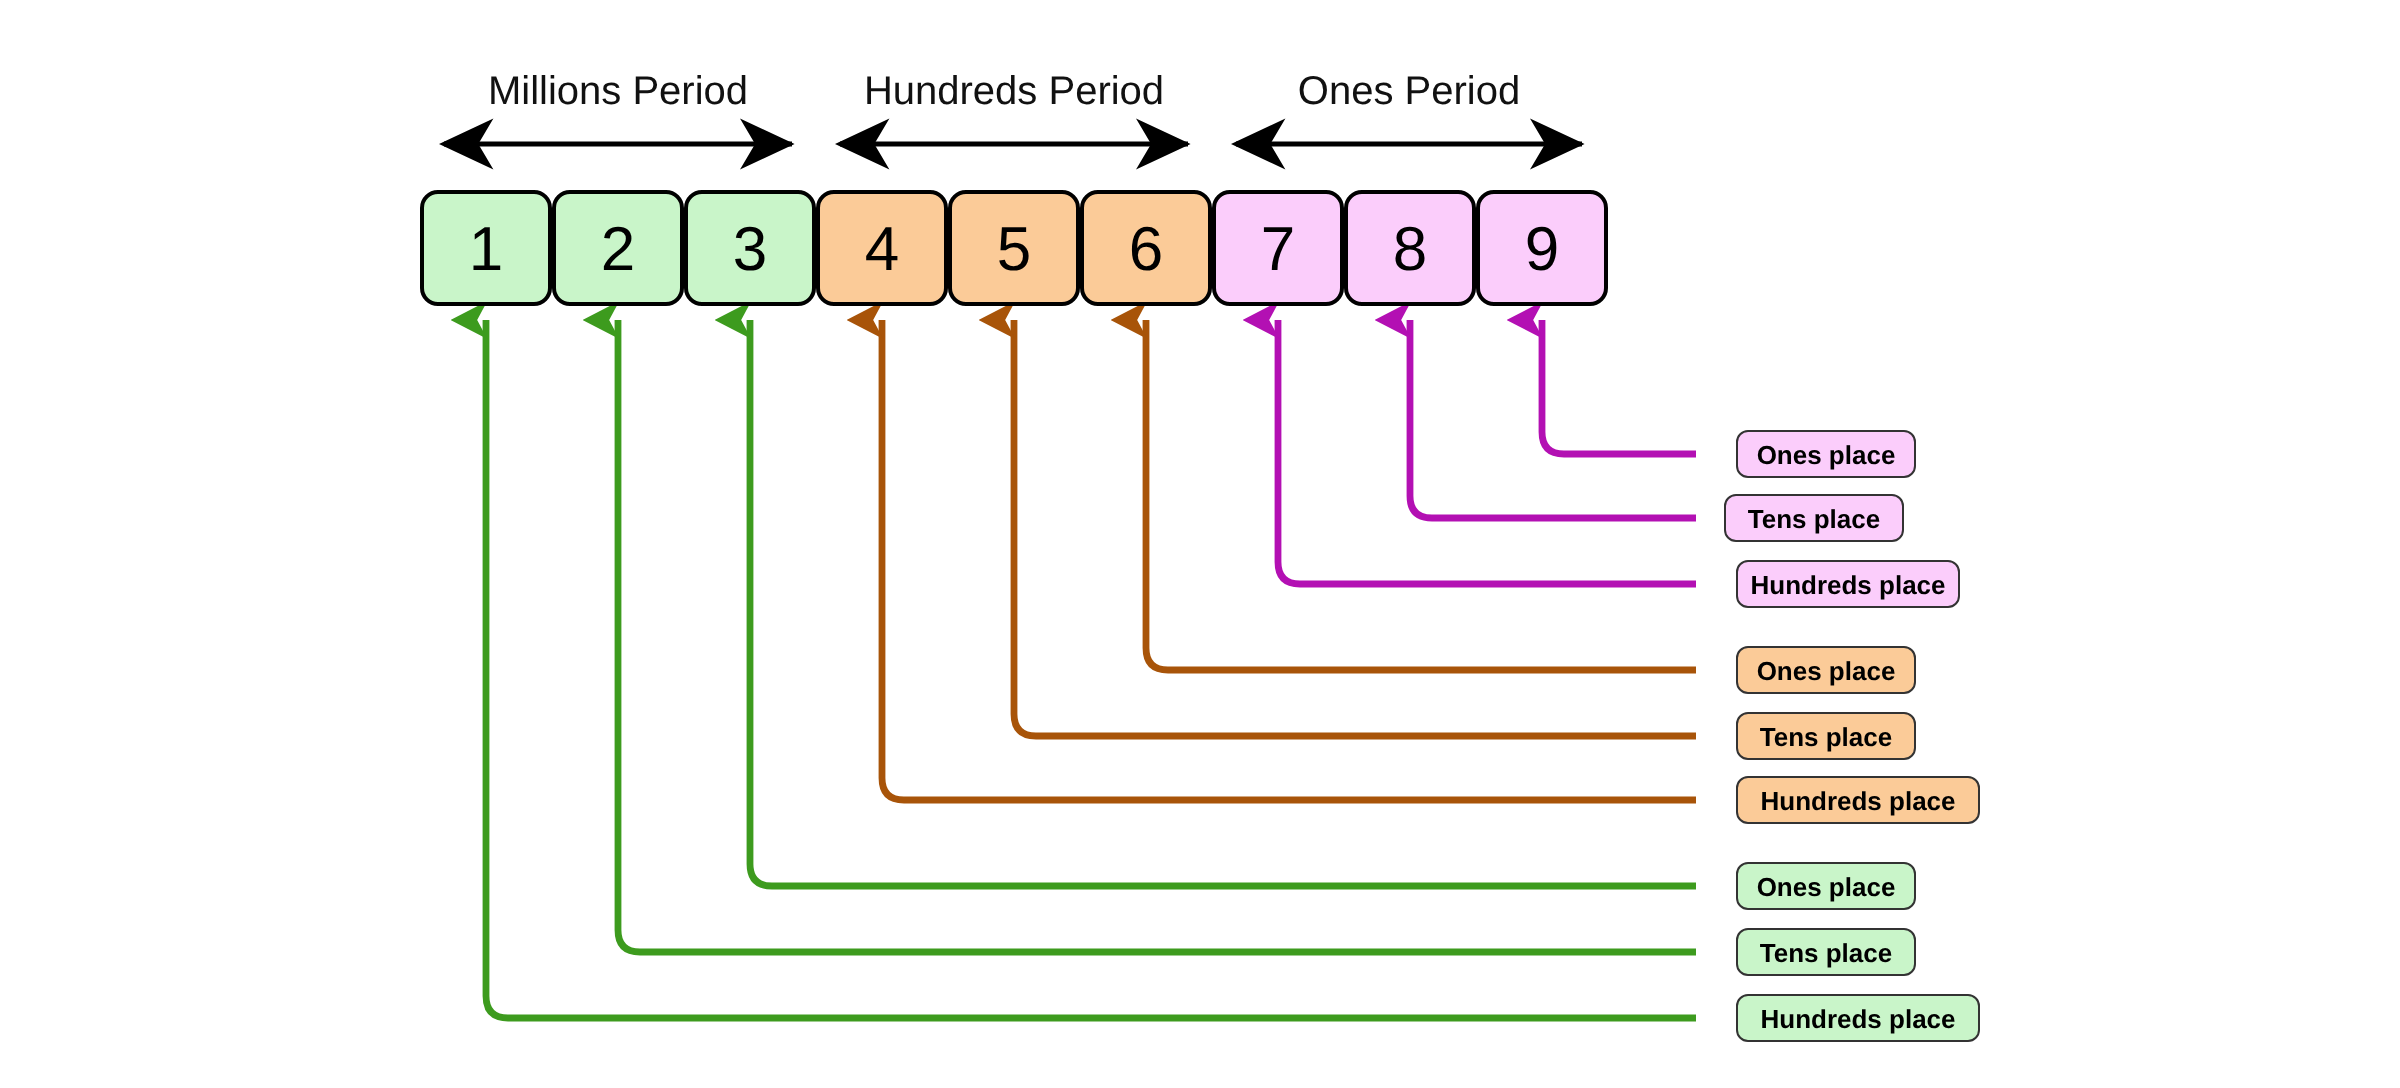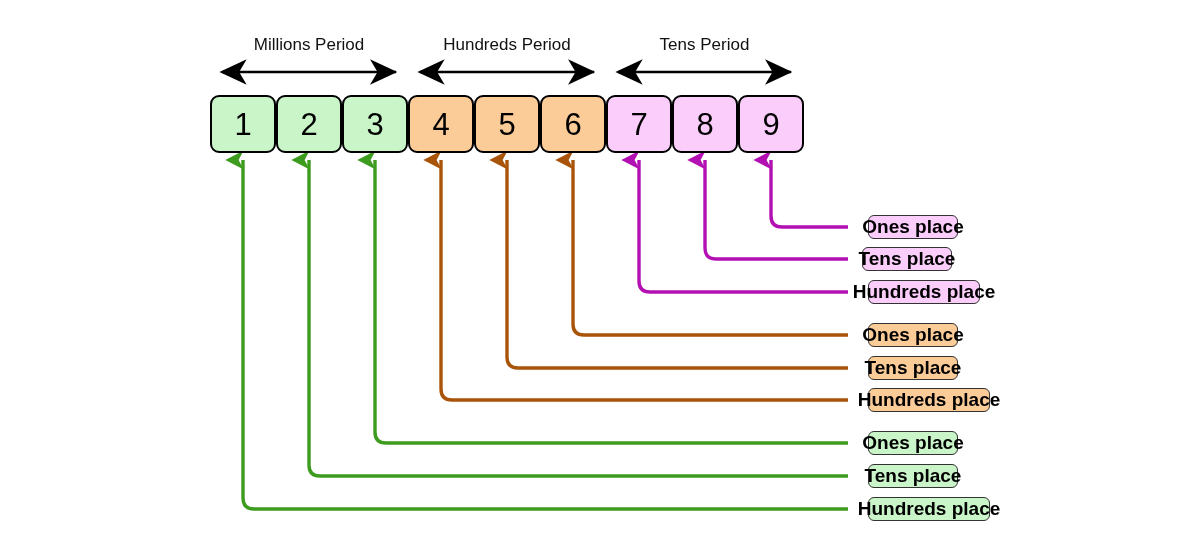--- a/index.html
+++ b/index.html
@@ -7,21 +7,21 @@
     width:1200px;height:544px;
     background:#ffffff;
     font-family:"Liberation Sans", sans-serif;
     overflow:hidden;
   }
   #stage{position:relative;width:1200px;height:544px;}
   #wires{position:absolute;left:0;top:0;width:1200px;height:544px;}
 
   .period-label{
     position:absolute;
-    font-size:17px;
+    font-size:20px;
     color:#111111;
     white-space:nowrap;
     text-align:center;
     font-weight:400;
   }
 
   .digit-box{
     position:absolute;
     box-sizing:border-box;
     border:2.5px solid #000000;
@@ -33,21 +33,21 @@
     color:#000000;
     font-weight:400;
     line-height:1;
   }
 
   .place-tag{
     position:absolute;
     box-sizing:border-box;
     border:1.8px solid #333333;
     border-radius:6px;
-    font-size:19px;
+    font-size:13px;
     font-weight:bold;
     color:#000000;
     display:flex;
     align-items:center;
     justify-content:center;
     white-space:nowrap;
     height:24px;
   }
 </style>
 </head>
@@ -83,21 +83,21 @@
       <path d="M 848 368 L 518 368 Q 507 368 507 357 L 507 160" fill="none" stroke="#a85409" stroke-width="3.4" stroke-linecap="butt" marker-end="url(#ah-orange)"></path>
       <path d="M 848 400 L 452 400 Q 441 400 441 389 L 441 160" fill="none" stroke="#a85409" stroke-width="3.4" stroke-linecap="butt" marker-end="url(#ah-orange)"></path>
       <path d="M 848 443 L 386 443 Q 375 443 375 432 L 375 160" fill="none" stroke="#3d9b1e" stroke-width="3.4" stroke-linecap="butt" marker-end="url(#ah-green)"></path>
       <path d="M 848 476 L 320 476 Q 309 476 309 465 L 309 160" fill="none" stroke="#3d9b1e" stroke-width="3.4" stroke-linecap="butt" marker-end="url(#ah-green)"></path>
       <path d="M 848 509 L 254 509 Q 243 509 243 498 L 243 160" fill="none" stroke="#3d9b1e" stroke-width="3.4" stroke-linecap="butt" marker-end="url(#ah-green)"></path>
     </svg>
 
   <div id="period-labels">
       <div class="period-label" style="left: 210px; top: 35px; width: 198px;">Millions Period</div>
       <div class="period-label" style="left: 408px; top: 35px; width: 198px;">Hundreds Period</div>
-      <div class="period-label" style="left: 606px; top: 35px; width: 197px;">Tens Period</div>
+      <div class="period-label" style="left: 606px; top: 35px; width: 197px;">Ones Period</div>
     </div>
   <div id="digit-row">
       <div class="digit-box" style="left: 210px; top: 95px; width: 66px; height: 58px; background: rgb(201, 245, 201);">1</div>
       <div class="digit-box" style="left: 276px; top: 95px; width: 66px; height: 58px; background: rgb(201, 245, 201);">2</div>
       <div class="digit-box" style="left: 342px; top: 95px; width: 66px; height: 58px; background: rgb(201, 245, 201);">3</div>
       <div class="digit-box" style="left: 408px; top: 95px; width: 66px; height: 58px; background: rgb(251, 203, 152);">4</div>
       <div class="digit-box" style="left: 474px; top: 95px; width: 66px; height: 58px; background: rgb(251, 203, 152);">5</div>
       <div class="digit-box" style="left: 540px; top: 95px; width: 66px; height: 58px; background: rgb(251, 203, 152);">6</div>
       <div class="digit-box" style="left: 606px; top: 95px; width: 66px; height: 58px; background: rgb(251, 205, 251);">7</div>
       <div class="digit-box" style="left: 672px; top: 95px; width: 66px; height: 58px; background: rgb(251, 205, 251);">8</div>

